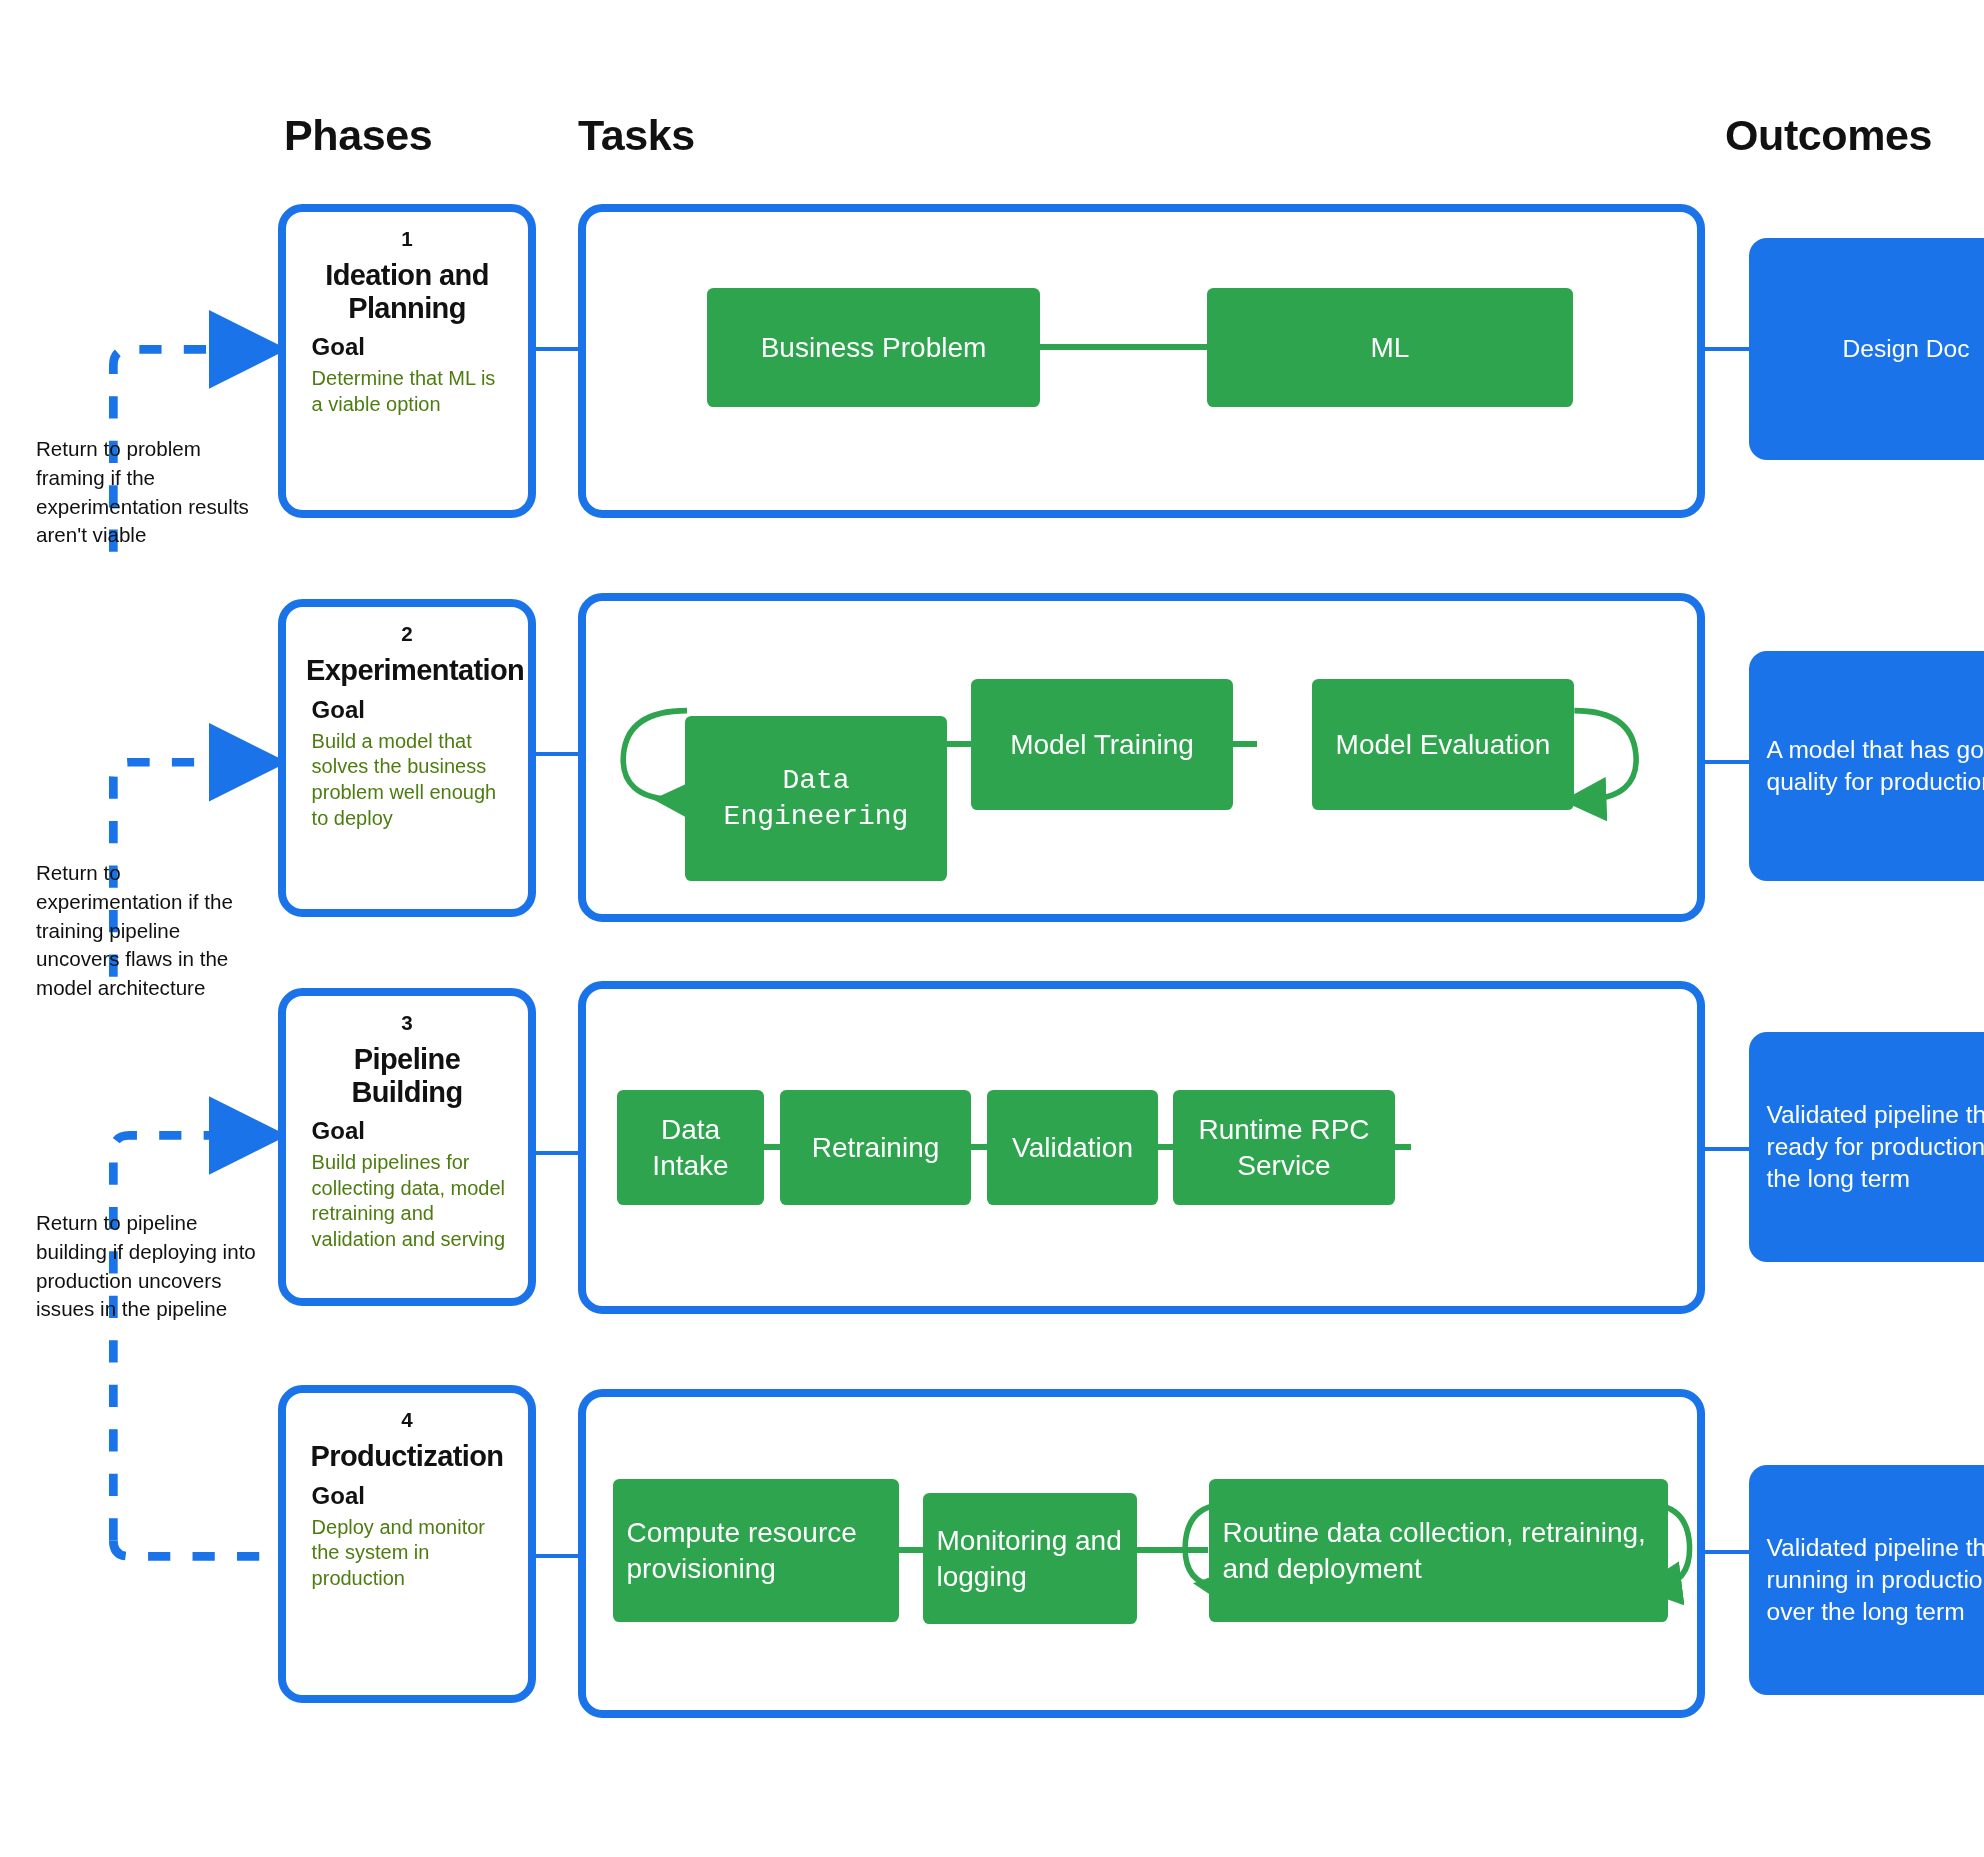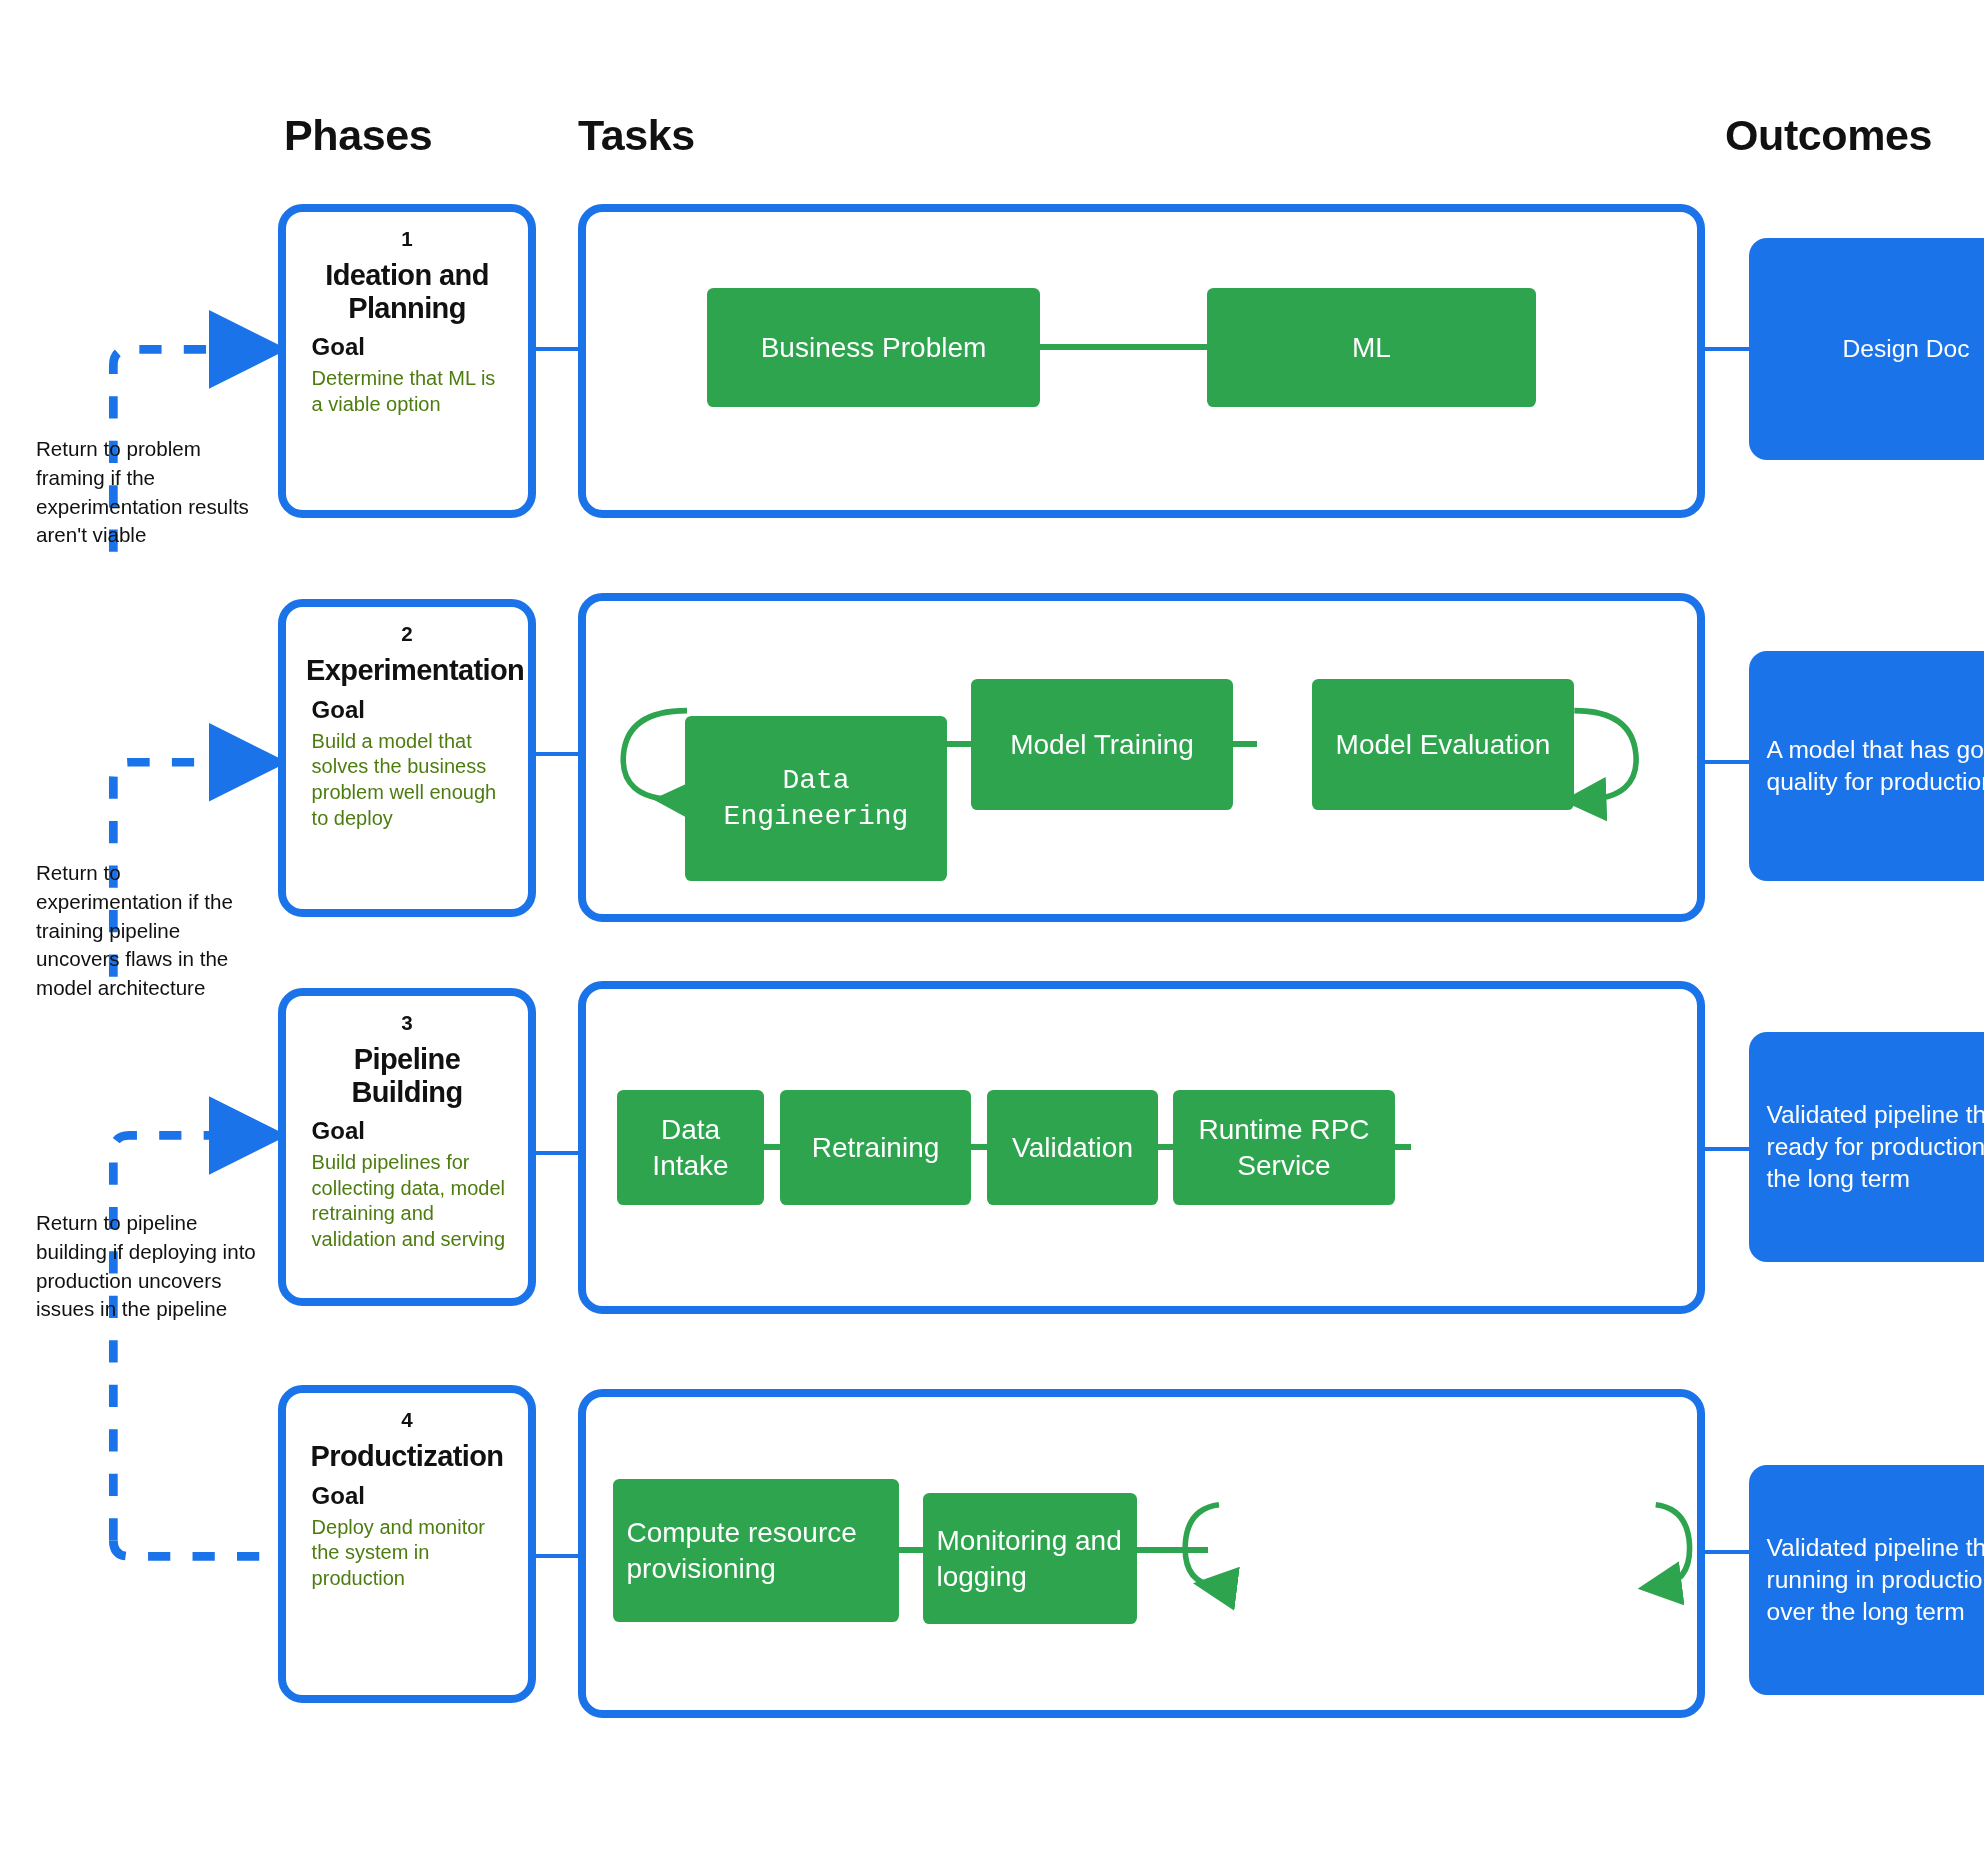--- a/index.html
+++ b/index.html
@@ -175,21 +175,21 @@
       <div class="goal-label">Goal</div>
       <div class="goal-text">Determine that ML is a viable option</div>
     </div>
   </div>
   <div class="blue-link" style="left:536px; top:347px; width:44px;"></div>
 
   <div class="tasks-box" style="left:578px; top:204px; width:1127px; height:314px;"></div>
 
   <div class="task-chip center" style="left:707px; top:288px; width:333px; height:119px;">Business Problem</div>
   <div class="green-link" style="left:1040px; top:344px; width:167px;"></div>
-  <div class="task-chip center" style="left:1207px; top:288px; width:329px; height:119px;">ML</div>
+  <div class="task-chip center" style="left:1207px; top:288px; width:366px; height:119px;">ML</div>
 
   <div class="blue-link" style="left:1705px; top:347px; width:48px;"></div>
 
   <div class="outcome-card center" style="left:1749px; top:238px; width:314px; height:222px;">Design Doc</div>
 
   <div class="phase-card" style="left:278px; top:599px; height:318px;">
     <div class="phase-num">2</div>
     <div class="phase-title">Experimentation</div>
     <div class="goal-block">
       <div class="goal-label">Goal</div>
@@ -274,20 +274,21 @@
       <marker id="greenArrowR2" markerWidth="8" markerHeight="8" refX="4" refY="4" orient="auto" markerUnits="strokeWidth">
         <path d="M0,0 L8,4 L0,8 z" fill="#2ea44f"></path>
       </marker>
     </defs>
   </svg>
 
   <div class="task-chip" style="left:613px; top:1479px; width:286px; height:143px;">Compute  resource provisioning</div>
   <div class="green-link" style="left:899px; top:1547px; width:24px;"></div>
   <div class="task-chip" style="left:923px; top:1493px; width:214px; height:131px;">Monitoring and logging</div>
   <div class="green-link" style="left:1137px; top:1547px; width:71px;"></div>
+  <div class="task-chip" style="left:1209px; top:1479px; width:459px; height:143px;">Routine data collection, retraining, and deployment</div>
 
   <div class="blue-link" style="left:1705px; top:1550px; width:48px;"></div>
 
   <div class="outcome-card" style="left:1749px; top:1465px; width:314px; height:230px;">Validated pipeline that's running in production over the long term</div>
 
   <div class="annot" style="left:36px; top:435px; width:226px;">Return to problem framing if the experimentation results aren't viable</div>
   <div class="annot" style="left:36px; top:1209px; width:238px;">Return to pipeline building if deploying into production uncovers issues in the pipeline</div>
   <div class="annot" style="left:36px; top:859px; width:226px;">Return to experimentation if the training pipeline uncovers flaws in the model architecture</div>
 
 </div>

